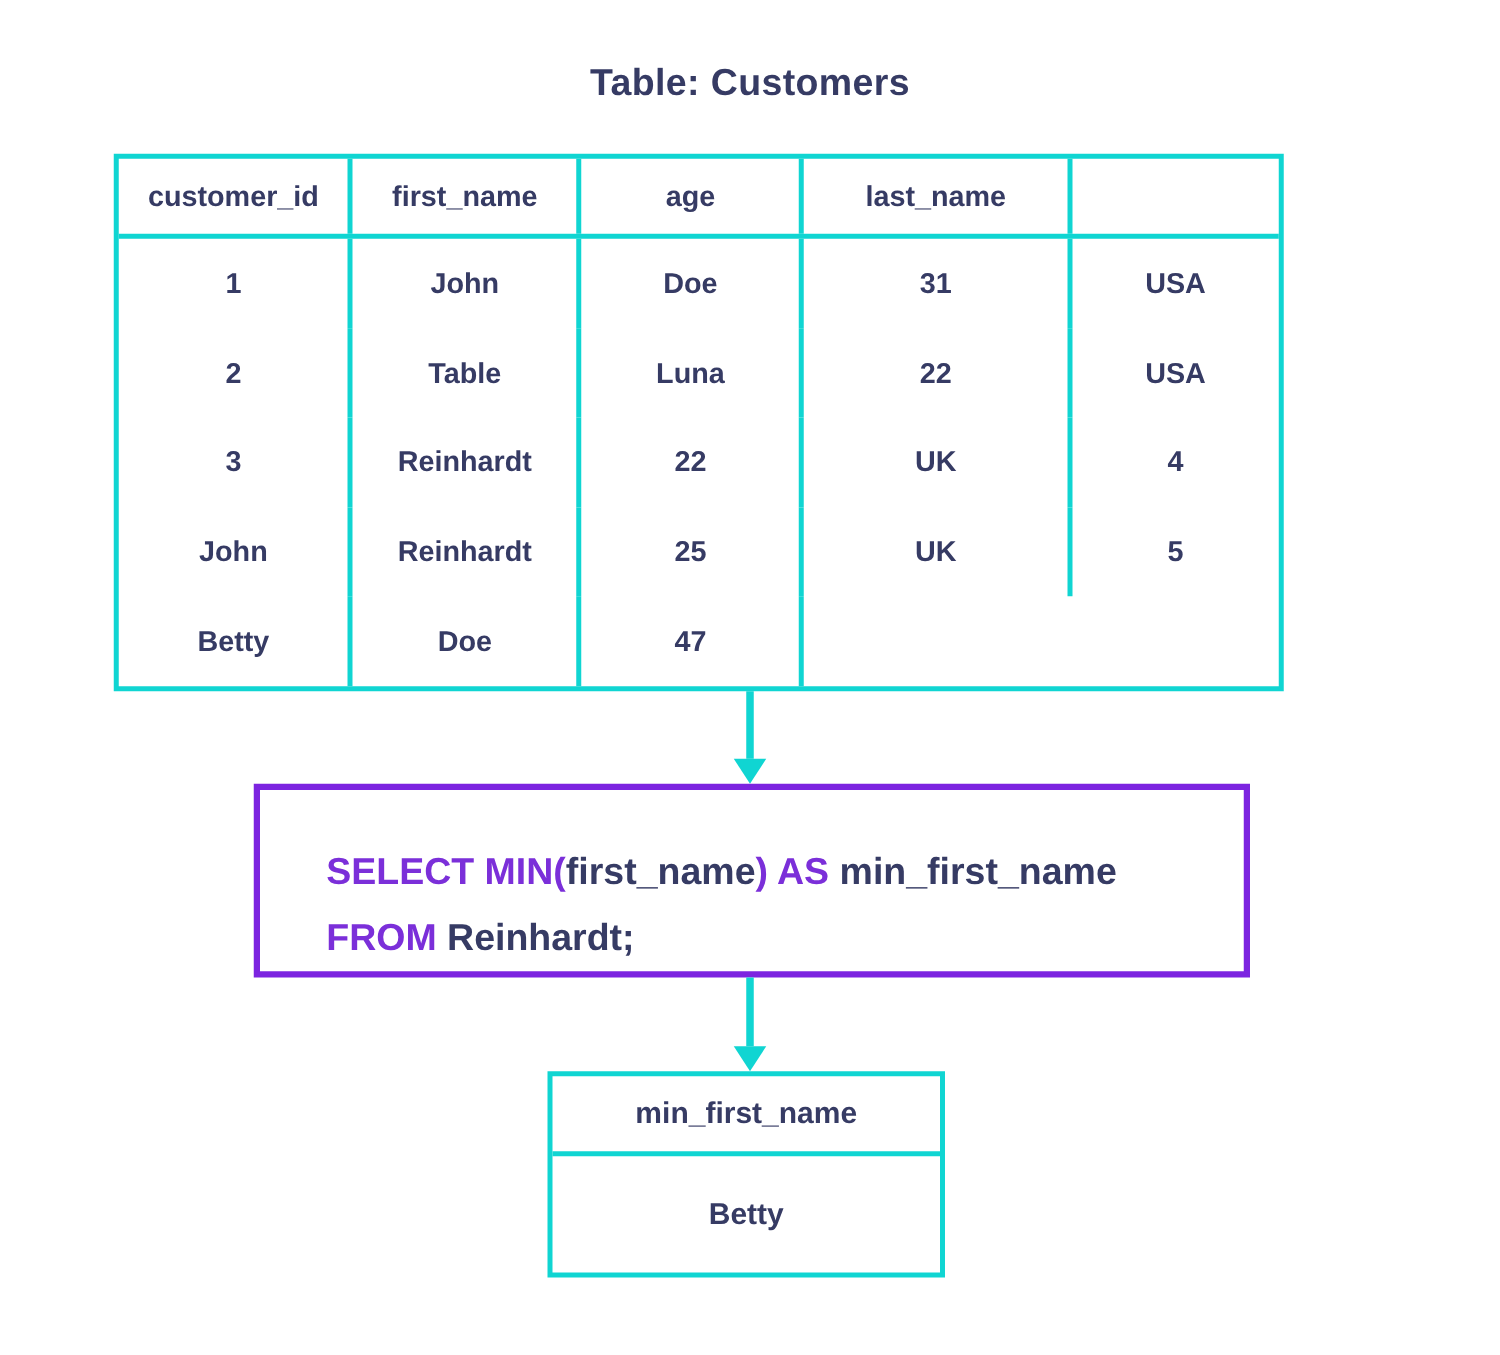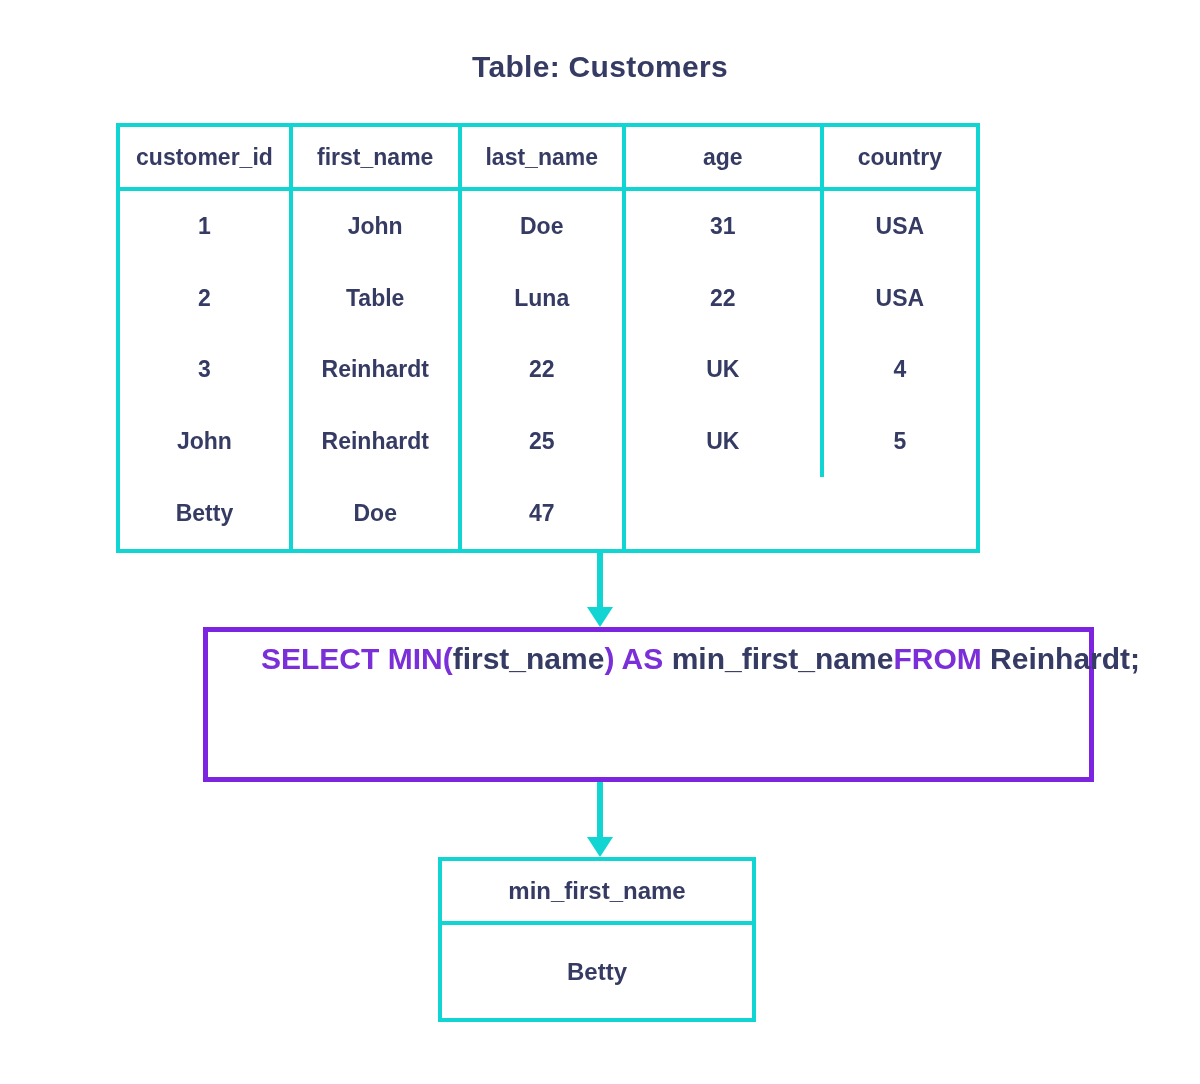--- a/index.html
+++ b/index.html
@@ -22,22 +22,22 @@
     text-align: center;
     font-size: 30px;
     font-weight: 700;
     letter-spacing: 0.3px;
     color: #363b64;
   }
 
   
   .customers {
     position: absolute;
-    left: 116px; top: 123px;
-    width: 864px; height: 430px;
+    left: 91px; top: 123px;
+    width: 936px; height: 430px;
     box-sizing: border-box;
     border: 4px solid #10d5d2;
   }
   .thead {
     display: grid;
     grid-template-columns: 202fr 197fr 192fr 231fr 178fr;
     height: 60px;
     border-bottom: 4px solid #10d5d2;
   }
   .hcell {
@@ -75,24 +75,24 @@
     width: 0; height: 0;
     border-left: 13px solid transparent;
     border-right: 13px solid transparent;
     border-top: 20px solid #10d5d2;
   }
 
   
   .query-box {
     position: absolute;
     left: 203px; top: 627px;
-    width: 891px; height: 155px;
+    width: 797px; height: 155px;
     box-sizing: border-box;
     border: 5px solid #7c24e0;
-    display: flex; flex-direction: row; justify-content: space-between;
+    display: flex; flex-direction: column; justify-content: flex-end;
     padding-left: 53px;
     font-size: 30px;
     font-weight: 700;
     line-height: 53px;
     white-space: pre;
   }
   .kw { color: #7b2fd9; }
   .id { color: #363b64; }
 
   
@@ -120,23 +120,22 @@
 <body>
 
 <div class="canvas">
 
   <h1 class="diagram-title">Table: Customers</h1>
 
   <div class="customers">
     <div class="thead">
       <div class="hcell">customer_id</div>
       <div class="hcell">first_name</div>
+      <div class="hcell">age</div>
       <div class="hcell">last_name</div>
-      <div class="hcell">age</div>
-      <div class="hcell">country</div>
     </div>
     <div class="tbody">
       <div class="cell">1</div>
       <div class="cell">John</div>
       <div class="cell">Doe</div>
       <div class="cell">31</div>
       <div class="cell">USA</div>
       <div class="cell">2</div>
       <div class="cell">Table</div>
       <div class="cell">Luna</div>

